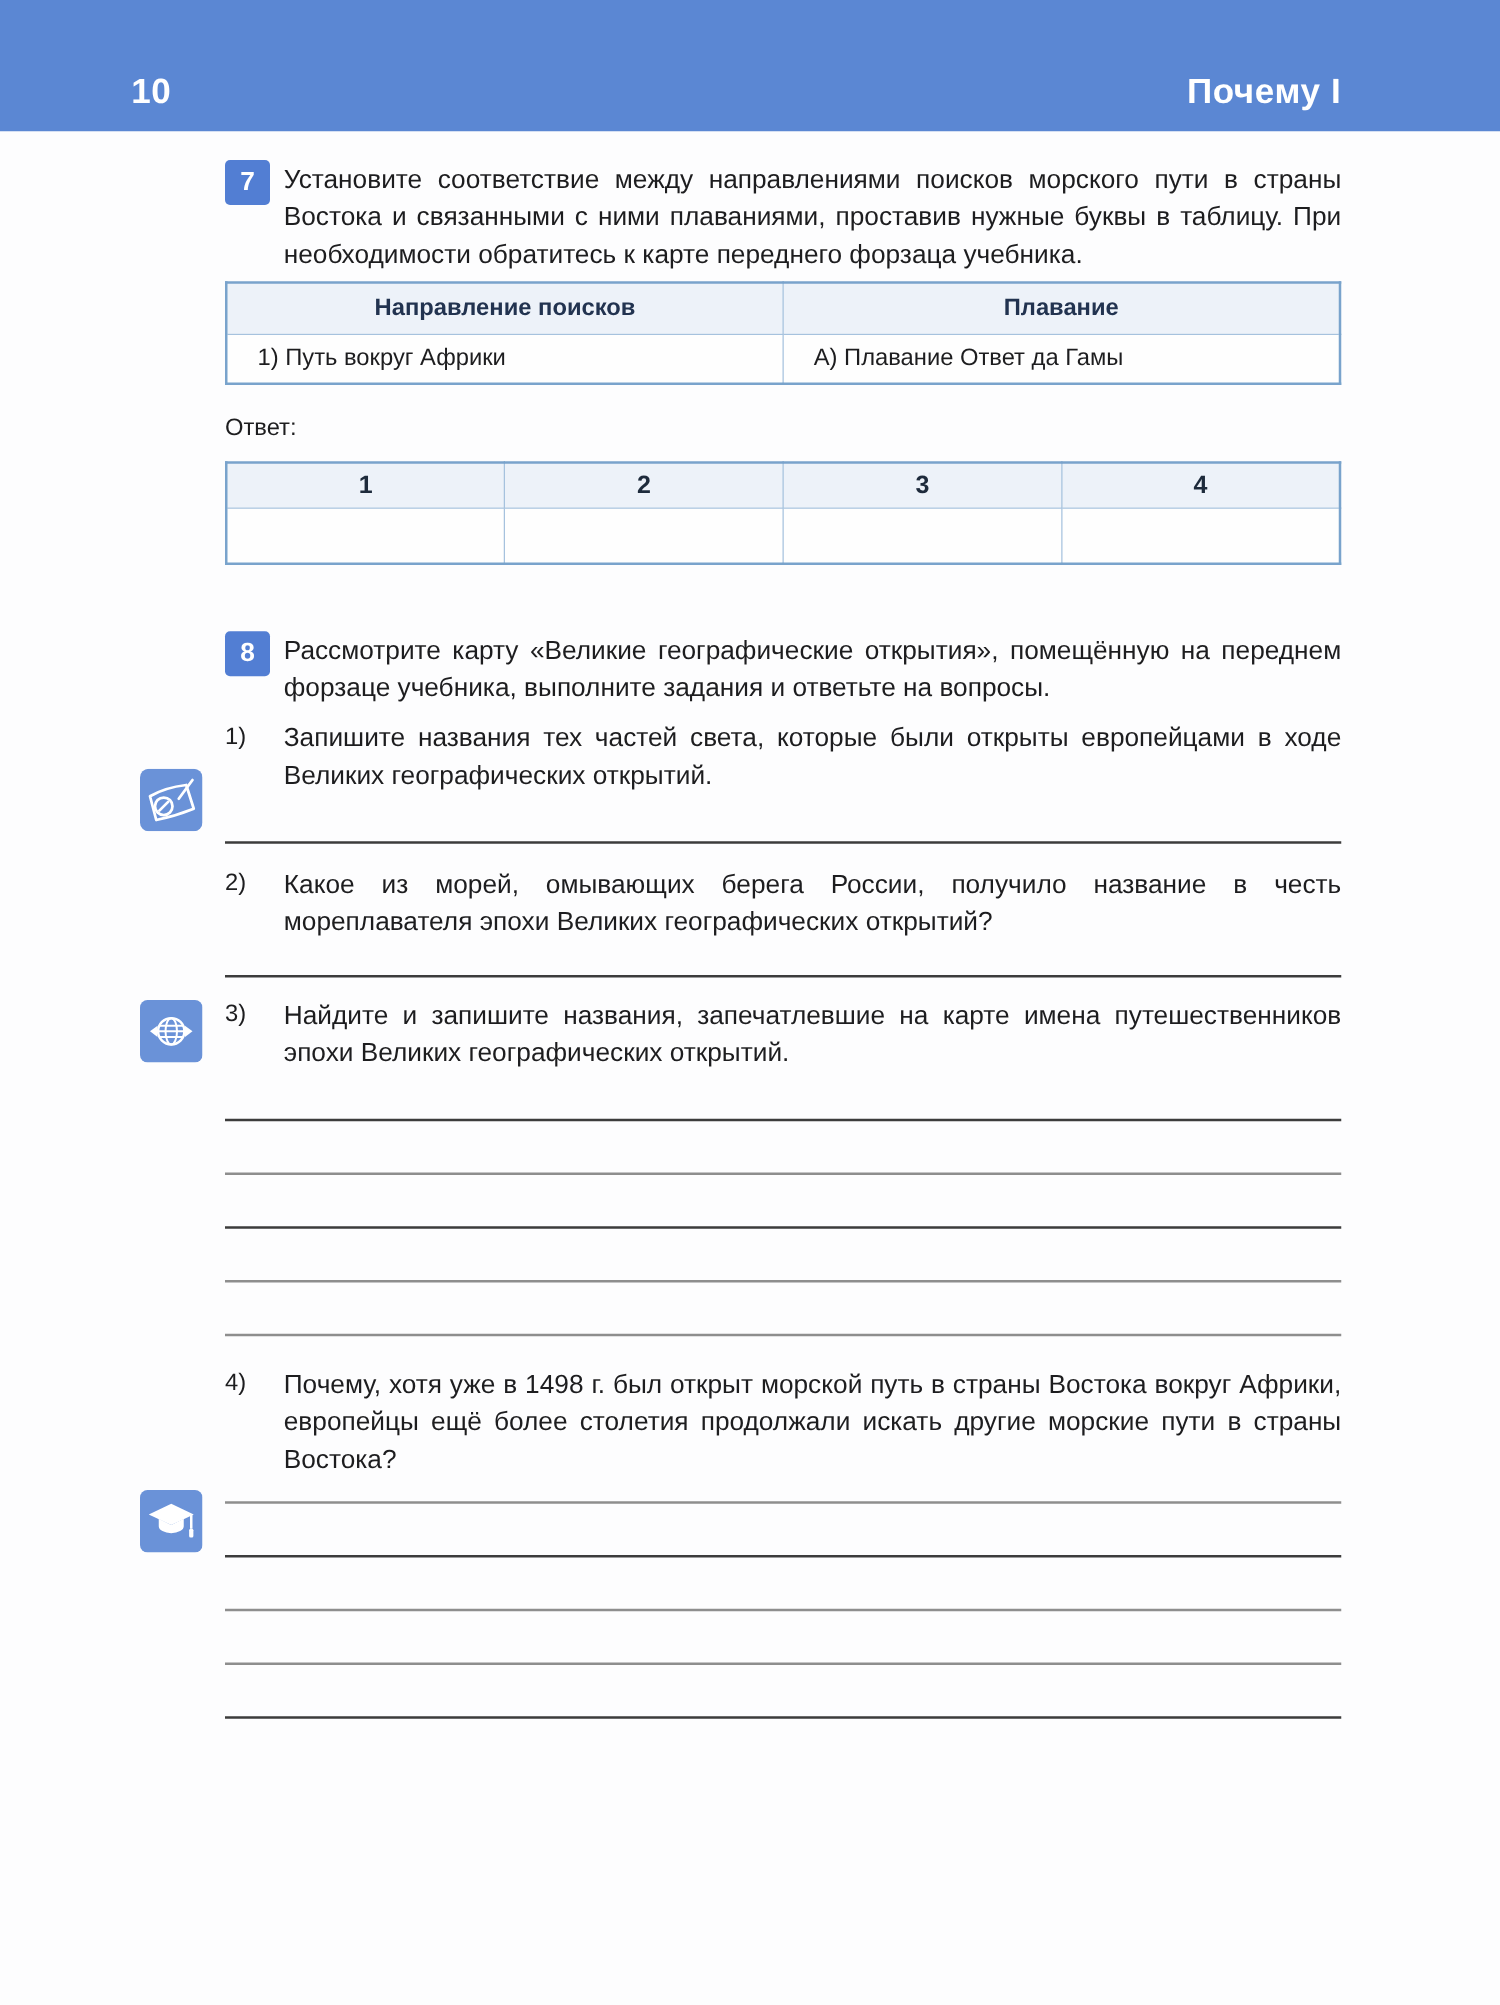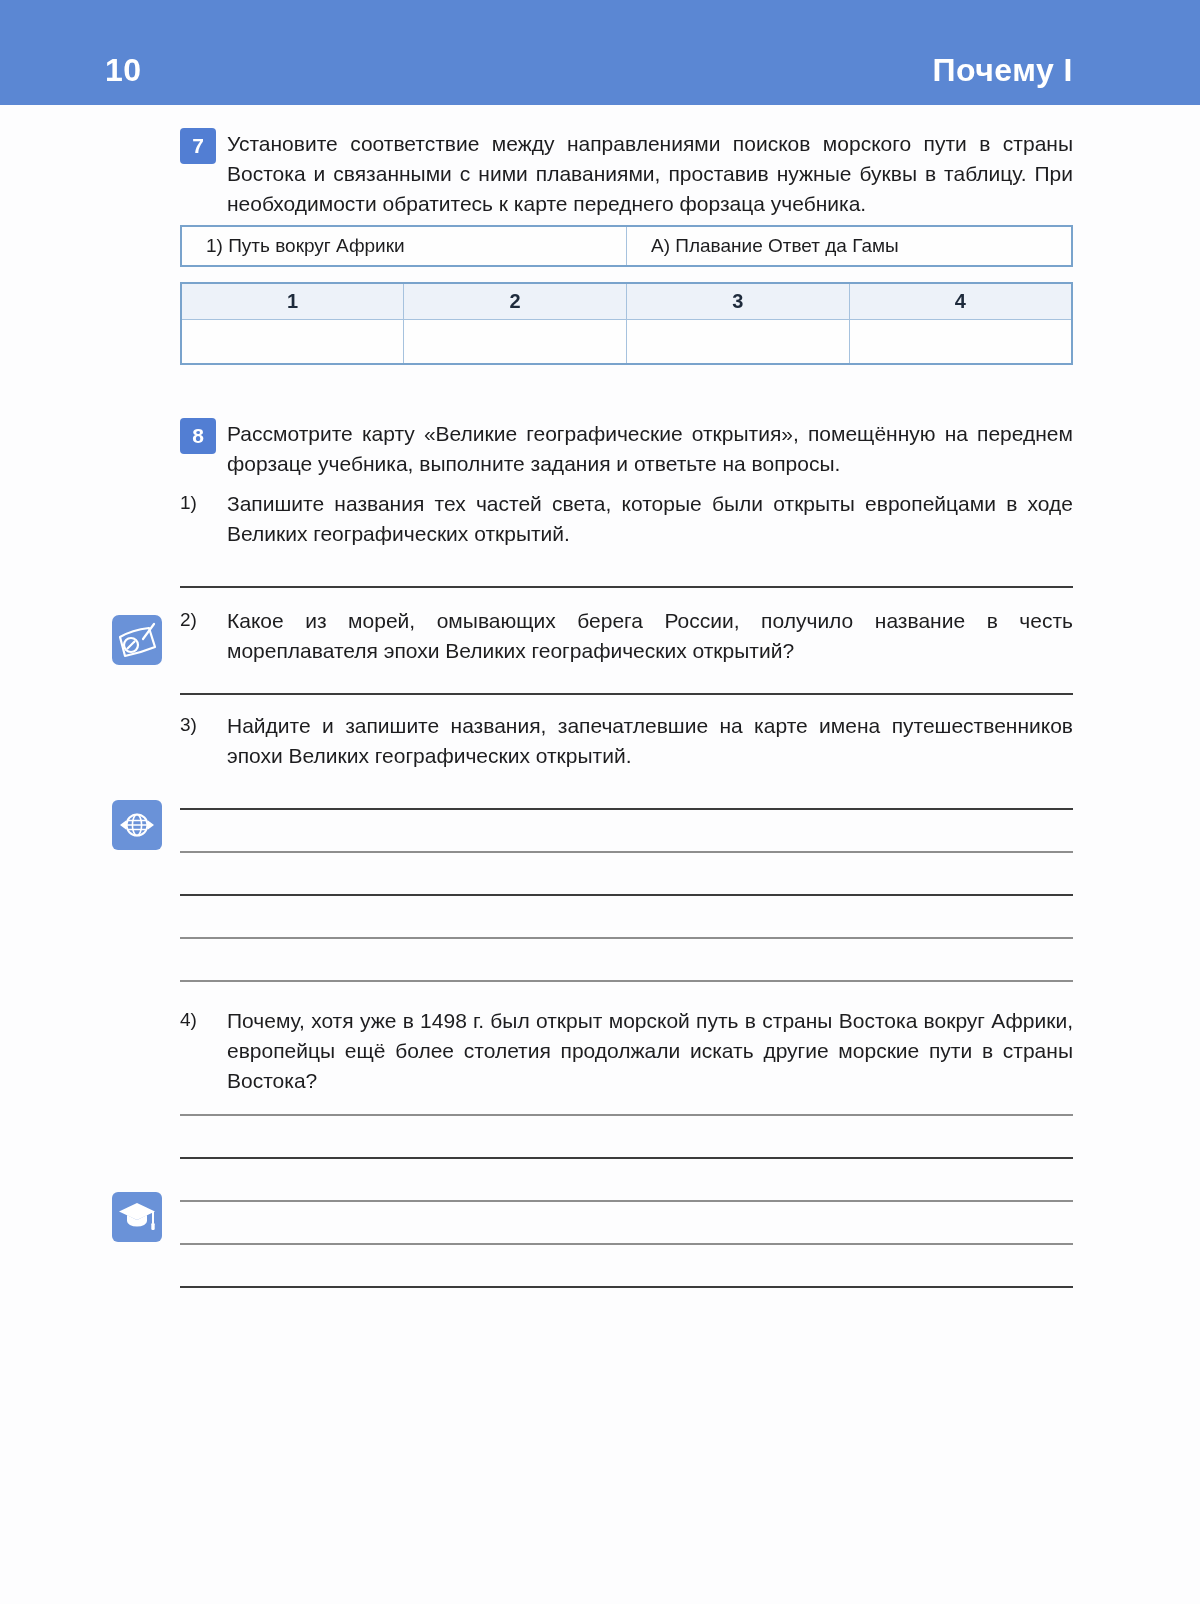--- a/index.html
+++ b/index.html
@@ -9,21 +9,21 @@
     font-family: "Liberation Sans", "DejaVu Sans", sans-serif;
     color: #1d1d1f;
   }
   .page { position: relative; width: 1200px; height: 1604px; overflow: hidden; background: #fdfdfe; }
 
   
   .chapter-bar {
     height: 105px; background: #5b87d3;
     display: flex; justify-content: space-between; align-items: flex-end;
     padding: 0 127px 16px 105px;
-    color: #ffffff; font-weight: bold; font-size: 32px;
+    color: #ffffff; font-weight: bold; font-size: 28px;
     letter-spacing: 0.5px;
   }
 
   
   .content { margin-left: 180px; width: 893px; }
 
   .task-head { display: flex; align-items: flex-start; }
   .badge {
     flex: none; width: 36px; height: 36px; margin-right: 11px;
     background: #527ed3; color: #fff; border-radius: 4px;
@@ -133,27 +133,32 @@
       <div class="badge">7</div>
       <p class="task-text">Установите соответствие между направлениями поисков морского пути в страны Востока и связанными с ними плаваниями, проставив нужные буквы в таблицу. При необходимости обратитесь к карте переднего форзаца учебника.</p>
     </div>
 
     <table class="match">
       <colgroup>
           <col class="c1">
           <col>
         </colgroup>
       <tbody>
+          <tr>
+        <th>Направление поисков</th>
+        <th>Плавание</th>
+      </tr>
       <tr>
         <td>1) Путь вокруг Африки</td>
         <td>А) Плавание Ответ да Гамы</td>
       </tr>
     </tbody>
       </table>
 
+    <div class="answer-label">Ответ:</div>
 
     <table class="answers">
       <tbody>
           <tr>
         <th>1</th>
         <th>2</th>
         <th>3</th>
         <th>4</th>
       </tr>
       <tr>

